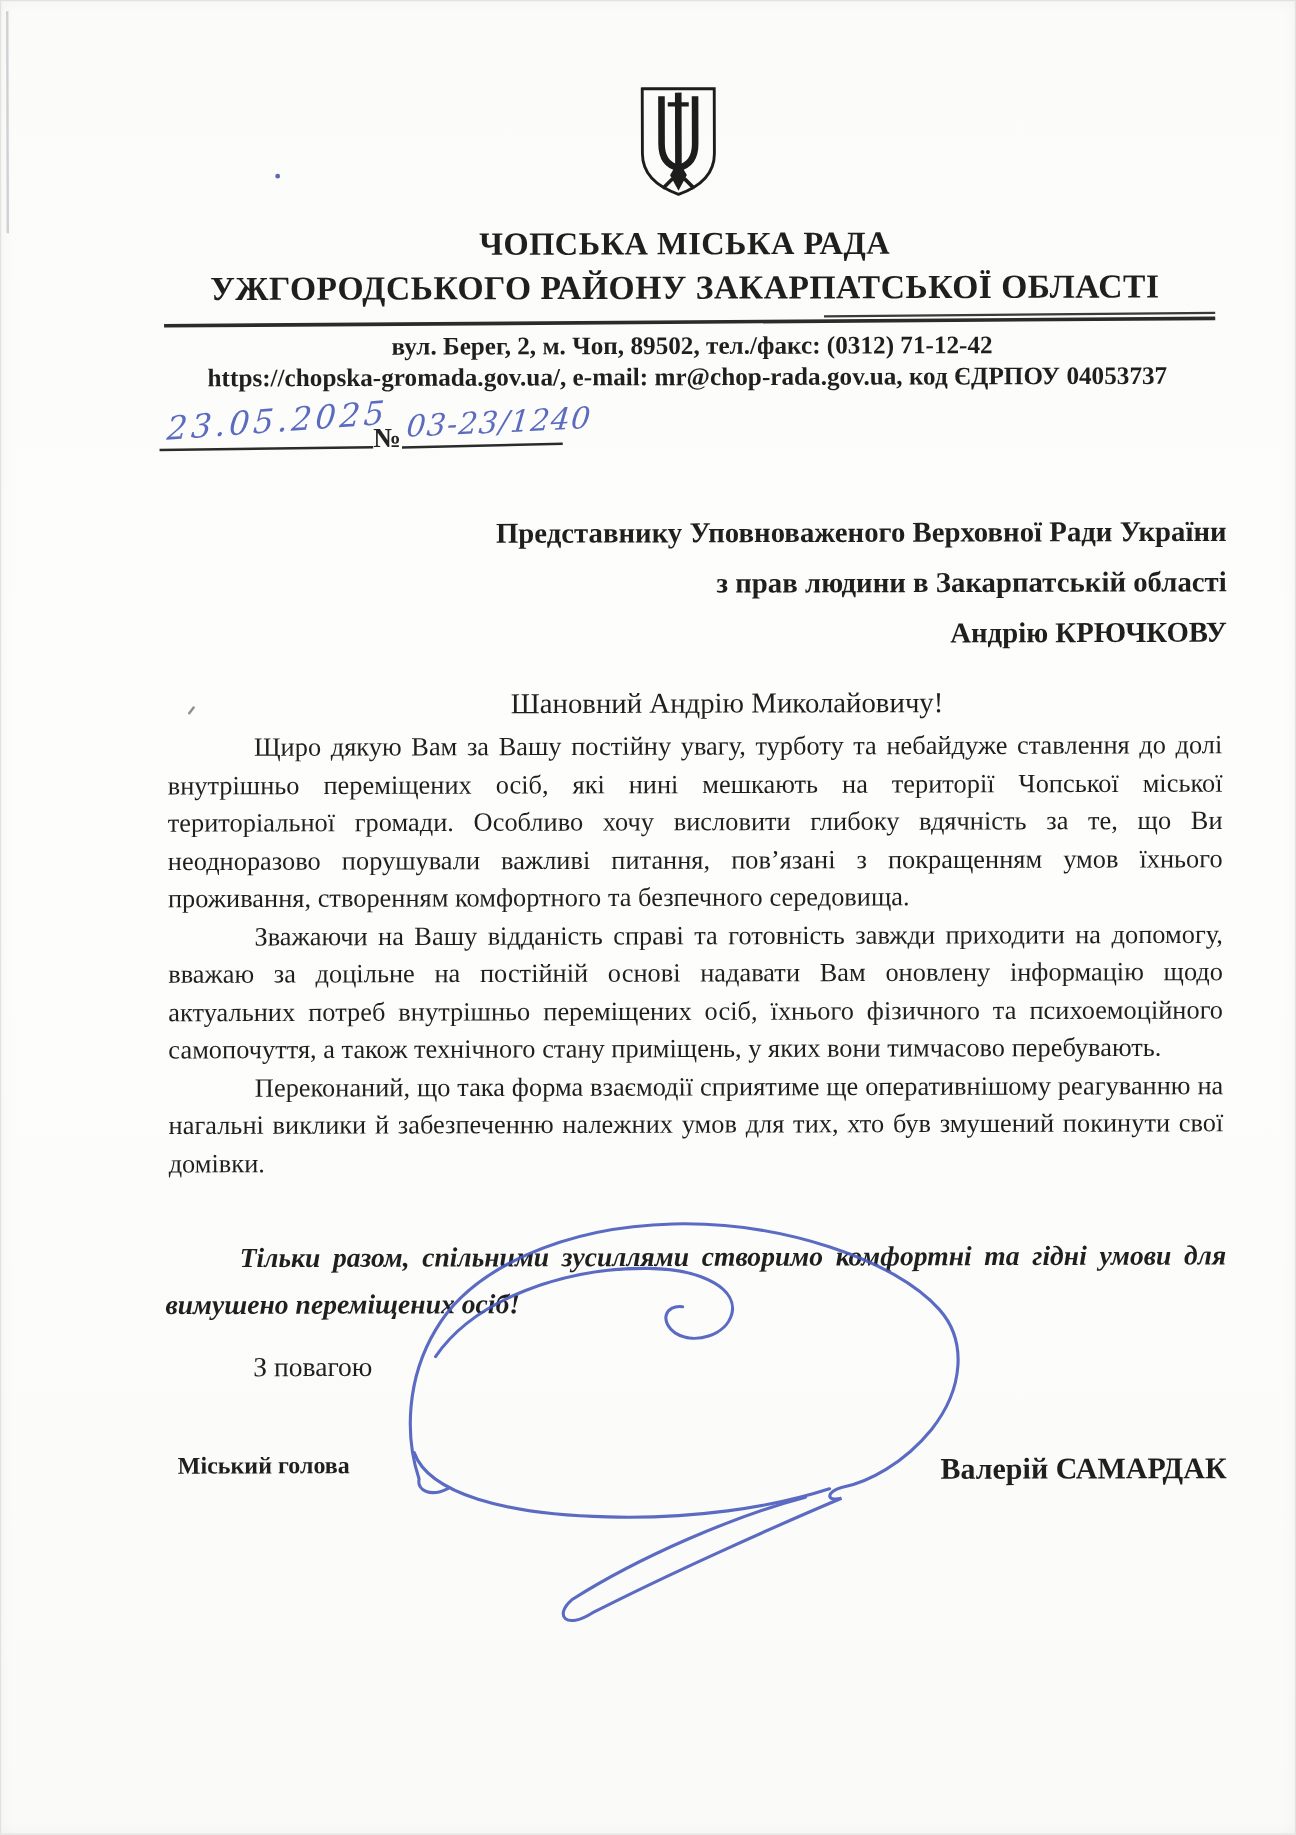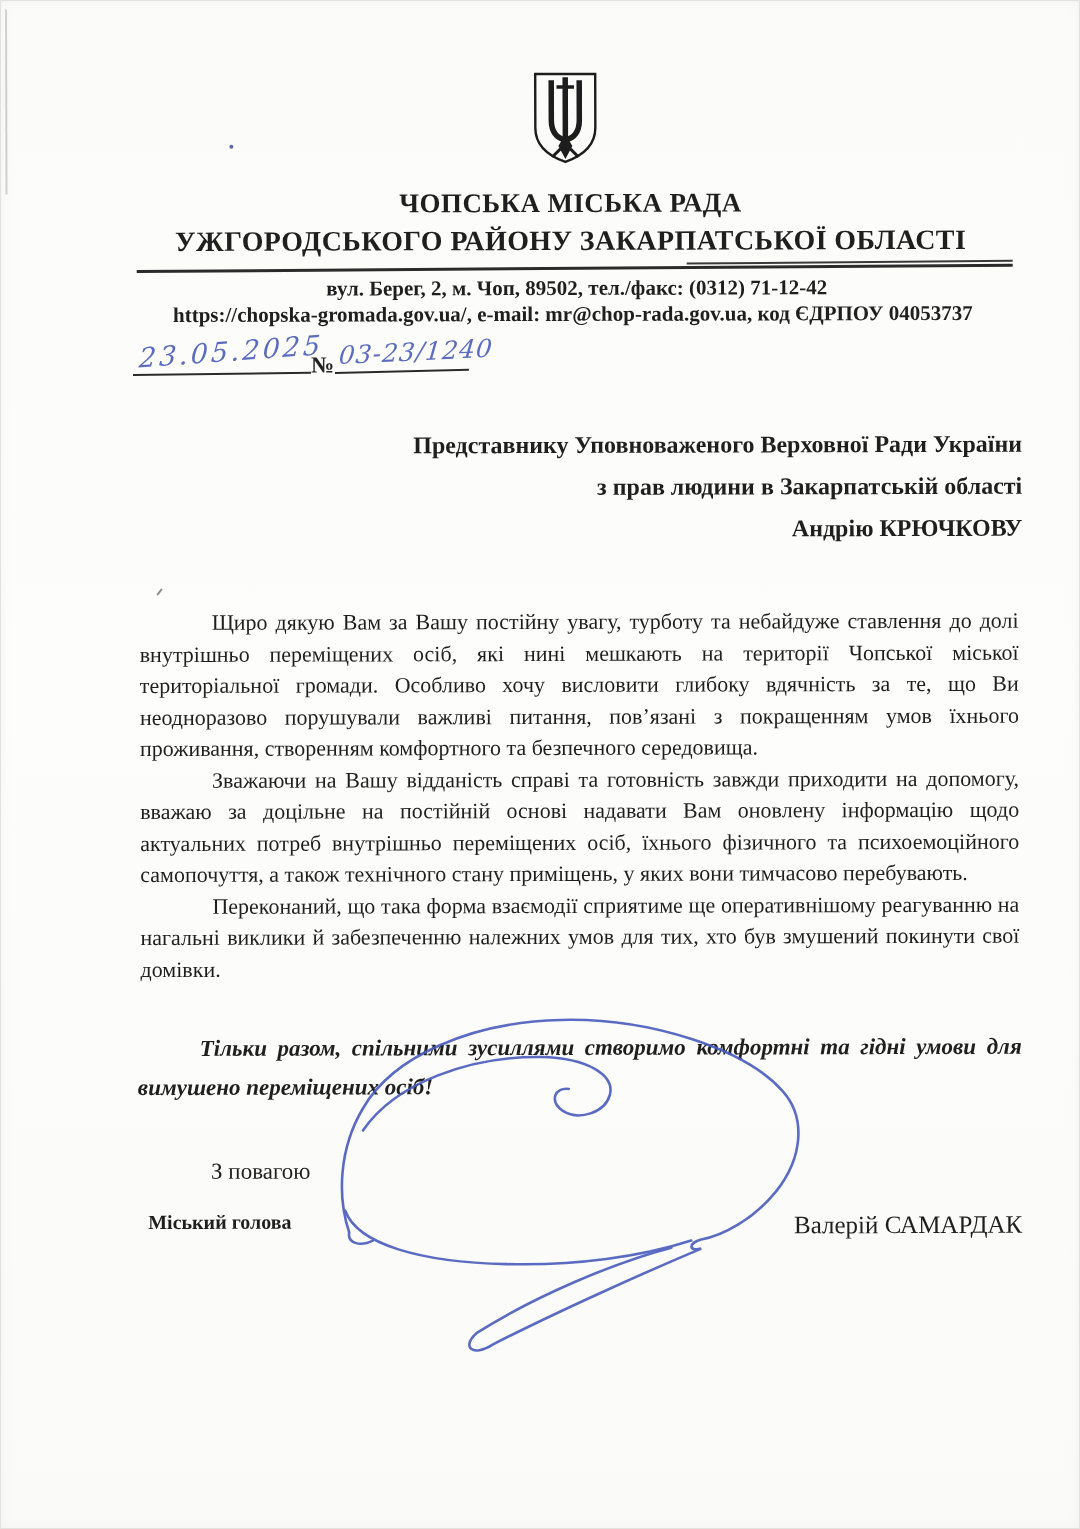--- a/index.html
+++ b/index.html
@@ -44,23 +44,23 @@
   
   .recipient{position:absolute;right:57px;top:424px;text-align:right;font-weight:bold;font-size:24px;line-height:42px;}
 
   .salutation{position:absolute;left:426px;top:574px;font-size:24px;}
 
   .body-text{position:absolute;left:140px;top:606px;width:879px;font-size:22px;line-height:31.5px;text-align:justify;}
   .body-text p{margin:0;text-indent:72px;}
 
   .slogan{position:absolute;left:137px;top:1028px;width:884px;font-size:23px;font-weight:bold;font-style:italic;line-height:39px;text-align:justify;text-indent:62px;}
 
-  .closing{position:absolute;left:210px;top:1158px;font-size:23px;}
+  .closing{position:absolute;left:210px;top:1126px;font-size:23px;}
   .signer-title{position:absolute;left:147px;top:1210px;font-size:20px;font-weight:bold;}
-  .signer-name{position:absolute;right:59px;top:1212px;font-size:25px;font-weight:normal;}
+  .signer-name{position:absolute;right:59px;top:1212px;font-size:25px;font-weight:bold;}
 
   .signature-svg{position:absolute;left:0;top:0;width:1080px;height:1529px;pointer-events:none;}
 </style>
 </head>
 <body>
 
 <div class="page">
   <div class="tilt">
 
     <div class="edge-line"></div>
@@ -96,20 +96,21 @@
     <span class="hw hw-num">03-23/1240</span>
     <div class="uline1"></div>
     <div class="uline2"></div>
 
     <div class="recipient">
       <div>Представнику Уповноваженого Верховної Ради України</div>
       <div>з прав людини в Закарпатській області</div>
       <div>Андрію КРЮЧКОВУ</div>
     </div>
 
+    <div class="salutation">Шановний Андрію Миколайовичу!</div>
 
     <div class="body-text">
       <p>Щиро дякую Вам за Вашу постійну увагу, турботу та небайдуже ставлення до долі внутрішньо переміщених осіб, які нині мешкають на території Чопської міської територіальної громади. Особливо хочу висловити глибоку вдячність за те, що Ви неодноразово порушували важливі питання, пов’язані з покращенням умов їхнього проживання, створенням комфортного та безпечного середовища.</p>
       <p>Зважаючи на Вашу відданість справі та готовність завжди приходити на допомогу, вважаю за доцільне на постійній основі надавати Вам оновлену інформацію щодо актуальних потреб внутрішньо переміщених осіб, їхнього фізичного та психоемоційного самопочуття, а також технічного стану приміщень, у яких вони тимчасово перебувають.</p>
       <p>Переконаний, що така форма взаємодії сприятиме ще оперативнішому реагуванню на нагальні виклики й забезпеченню належних умов для тих, хто був змушений покинути свої домівки.</p>
     </div>
 
     <div class="slogan">Тільки разом, спільними зусиллями створимо комфортні та гідні умови для вимушено переміщених осіб!</div>
 
     <div class="closing">З повагою</div>

